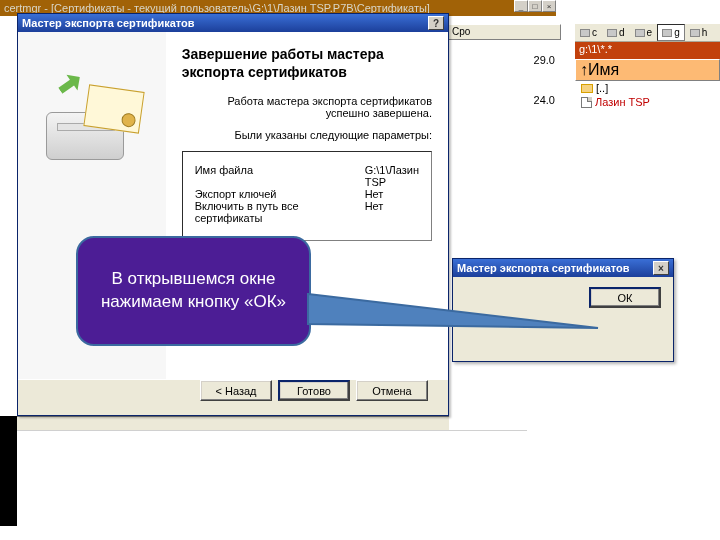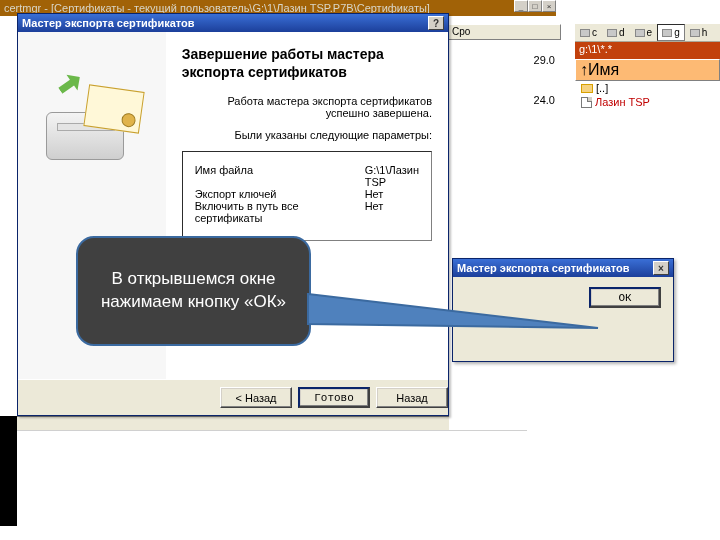--- a/index.html
+++ b/index.html
@@ -40,33 +40,33 @@
   .wiz-helpbtn { margin-left:auto; width:16px; height:14px; background:#d4d0c8; border:1px solid #fff; border-right-color:#404040; border-bottom-color:#404040; font-size:10px; display:flex; align-items:center; justify-content:center; color:#333; cursor:default;}
   .wiz-body { position:absolute; top:18px; left:0; right:0; bottom:36px; background:#fff; display:flex; }
   .wiz-left { width:148px; background:#f7f7f7; position:relative; overflow:hidden;}
   .wiz-right { flex:1; padding:14px 16px 10px 16px; position:relative;}
   .wiz-h { font-size:14px; font-weight:bold; color:#000; line-height:1.25; margin-bottom:14px;}
   .wiz-p { font-size:11px; color:#000; margin-bottom:10px;text-align:right;}
   .wiz-table { border:1px inset #808080; background:#fff; width:100%; height:90px; font-size:11px; padding:12px;}
   .wiz-tr { display:flex; }
   .wiz-k { flex:0 0 170px; }
   .wiz-v { flex:1; text-align:left; }
-  .wiz-btnbar { position:absolute; bottom:0; left:0; right:0; height:36px; border-top:1px solid #fff; background:#ece9d8; display:flex; justify-content:flex-end; gap:6px; align-items:center; padding-right:0;}
+  .wiz-btnbar { position:absolute; bottom:0; left:0; right:0; height:36px; border-top:1px solid #fff; background:#ece9d8; display:flex; justify-content:flex-end; gap:6px; align-items:flex-start; padding-right:20px;}
   .btn { height:21px; min-width:72px; background:#ece9d8; border:1px solid #404040; border-top-color:#fff; border-left-color:#fff; box-shadow:inset -1px -1px 0 #808080, inset 1px 1px 0 #d4d0c8; font-size:11px; padding:0 10px; cursor:default;}
-  .btn.default { border:2px solid #404040; border-top-color:#0a246a; border-left-color:#0a246a;font-family:Liberation Mono, monospace; }
+  .btn.default { border:2px solid #404040; border-top-color:#0a246a; border-left-color:#0a246a; }
 
   
   .illus-drive { position:absolute; left:28px; top:80px; width:78px; height:48px; background:linear-gradient(#f4f4f4,#cfcfcf); border:1px solid #9a9a9a; border-radius:6px;}
   .illus-slot { position:absolute; left:10px; top:10px; width:58px; height:8px; background:#e4e4e4; border:1px solid #aaa;}
   .illus-cert { position:absolute; left:68px; top:56px; width:56px; height:42px; background:#fff8d8; border:1px solid #c8a030; transform:rotate(8deg);}
   .illus-seal { position:absolute; right:4px; bottom:4px; width:14px; height:14px; border-radius:50%; background:#e0b34a; border:1px solid #9c7a20;}
   .illus-arrow { position:absolute; left:40px; top:40px; width:24px; height:24px; background:#6bb84a; clip-path:polygon(0 35%,60% 35%,60% 10%,100% 50%,60% 90%,60% 65%,0 65%); transform:rotate(-35deg);}
 
   
-  .callout { position:absolute; left:76px; top:236px; width:235px; height:110px; background:#404040; border-radius:18px; border:2px solid #3b6aa0; color:#fff; display:flex; align-items:center; justify-content:center; text-align:center; font-size:17px; line-height:1.35; font-family:Arial; padding:10px 14px; z-index:5;}
+  .callout { position:absolute; left:76px; top:236px; width:235px; height:110px; background:#4c1d95; border-radius:18px; border:2px solid #3b6aa0; color:#fff; display:flex; align-items:center; justify-content:center; text-align:center; font-size:17px; line-height:1.35; font-family:Arial; padding:10px 14px; z-index:5;}
   .callout-tail { position:absolute; left:298px; top:274px; width:0; height:0; z-index:5;}
   .callout-tail svg { overflow:visible; }
 
   
   .confirm { position:absolute; left:452px; top:258px; width:222px; height:104px; background:#ece9d8; border:1px solid #0a246a; box-shadow:2px 2px 3px rgba(0,0,0,.3); z-index:4;}
   .cf-title { height:18px; display:flex; align-items:center; background:linear-gradient(#3a6fd6,#1c3f9a); color:#fff; font-size:11px; font-weight:bold; padding:0 4px;}
   .cf-close { margin-left:auto; width:16px; height:14px; background:#d4d0c8; border:1px solid #fff; border-right-color:#404040; border-bottom-color:#404040; font-size:10px; display:flex; align-items:center; justify-content:center; color:#333; cursor:default;}
   .cf-body { padding:16px 12px 0 16px; font-size:11px; }
   .cf-btnbar { display:flex; justify-content:flex-end; padding:10px 12px; }
 
@@ -169,21 +169,21 @@
           </div>
         <div class="wiz-tr">
             <div class="wiz-k"></div>
           </div>
       </div>
     </div>
   </div>
   <div class="wiz-btnbar">
     <button class="btn">&lt; Назад</button>
     <button class="btn default">Готово</button>
-    <button class="btn">Назад</button>
+    <button class="btn">Отмена</button>
   </div>
 </div>
 
 <div class="confirm">
   <div class="cf-title">
     <span>Мастер экспорта сертификатов</span>
     <div class="cf-close">×</div>
   </div>
   <div class="cf-btnbar">
     <button class="btn default">ОК</button>

